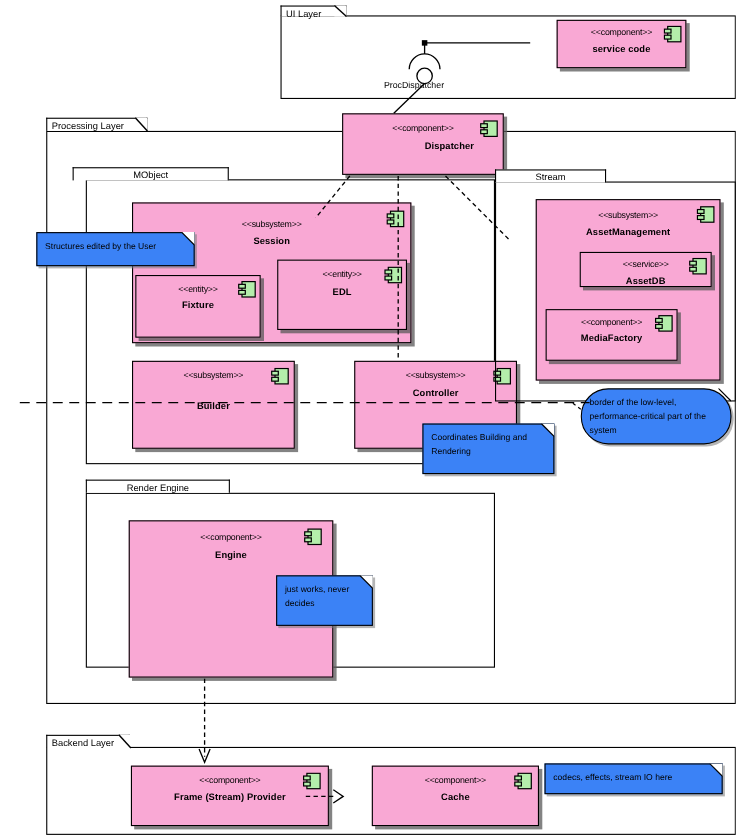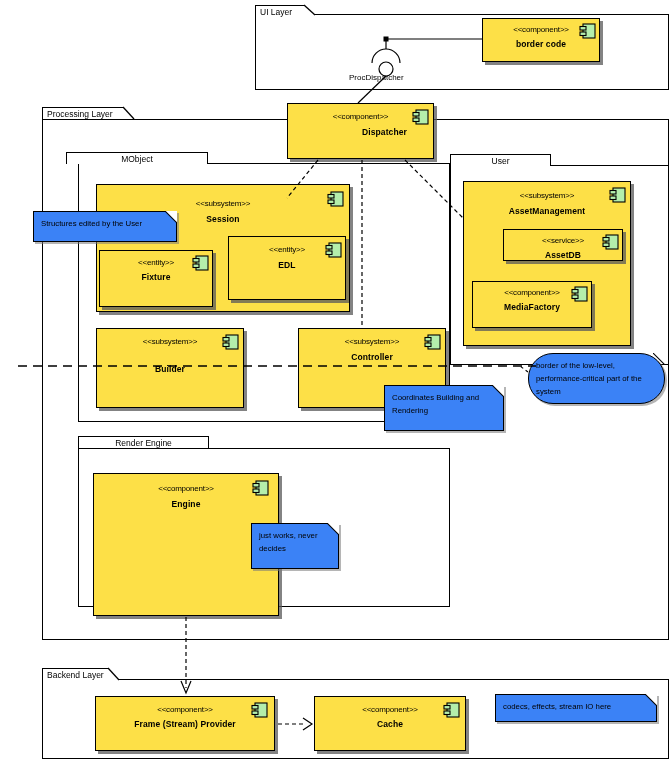--- a/index.html
+++ b/index.html
@@ -37,24 +37,25 @@
     color: #000;
     padding: 1px 0 0 4px;
     white-space: nowrap;
     overflow: visible;
   }
   .pkg-tab.center { text-align: center; padding-left: 0; }
 
   
   .comp {
     position: absolute;
-    background: #fde047;
+    background: #f9a8d4;
     border: 1.2px solid #000;
     box-sizing: border-box;
     box-shadow: 3px 3px 0 0 rgba(90,90,90,0.75);
+    margin-left: 24px;
   }
   .comp .stereo {
     position: absolute;
     left: 0; right: 0;
     text-align: center;
     font-size: 8px;
     line-height: 10px;
     letter-spacing: -0.2px;
     color: #000;
   }
@@ -113,21 +114,21 @@
 
 <div id="canvas">
 
   <div class="pkg" style="left:255px; top:14px; width:414px; height:76px;"></div>
   <div class="pkg-tab" style="left:255px; top:5px; width:60px; height:10px;">
     <span>UI Layer</span>
   </div>
 
   <div class="comp" style="left:482px; top:18px; width:118px; height:44px;">
     <div class="stereo" style="top:6px;">&lt;&lt;component&gt;&gt;</div>
-    <div class="cname" style="top:20px;">border code</div>
+    <div class="cname" style="top:20px;">service code</div>
     <svg class="cicon" style="left:96px; top:4px;" width="18" height="17" viewBox="0 0 18 17">
       <rect x="4" y="1" width="12" height="14" fill="#b4eeab" stroke="#000" stroke-width="1.1"></rect>
       <rect x="1" y="3.5" width="6" height="3.5" fill="#b4eeab" stroke="#000" stroke-width="1.1"></rect>
       <rect x="1" y="9" width="6" height="3.5" fill="#b4eeab" stroke="#000" stroke-width="1.1"></rect>
     </svg>
   </div>
 
   <div class="pkg" style="left:42px; top:119px; width:627px; height:521px;"></div>
   <div class="pkg-tab" style="left:42px; top:119px; width:92px; height:12px; top:119px; margin-top:-12px;">
     <span>Processing Layer</span>
@@ -195,21 +196,21 @@
     <div class="cname" style="top:23px;">Controller</div>
     <svg class="cicon" style="left:125px; top:5px;" width="18" height="17" viewBox="0 0 18 17">
       <rect x="4" y="1" width="12" height="14" fill="#b4eeab" stroke="#000" stroke-width="1.1"></rect>
       <rect x="1" y="3.5" width="6" height="3.5" fill="#b4eeab" stroke="#000" stroke-width="1.1"></rect>
       <rect x="1" y="9" width="6" height="3.5" fill="#b4eeab" stroke="#000" stroke-width="1.1"></rect>
     </svg>
   </div>
 
   <div class="pkg" style="left:450px; top:165px; width:219px; height:200px;"></div>
   <div class="pkg-tab center" style="left:450px; top:154px; width:101px; height:12px;">
-    <span>User</span>
+    <span>Stream</span>
   </div>
 
   <div class="comp" style="left:463px; top:181px; width:168px; height:165px;">
     <div class="stereo" style="top:9px;">&lt;&lt;subsystem&gt;&gt;</div>
     <div class="cname" style="top:24px;">AssetManagement</div>
     <svg class="cicon" style="left:145px; top:5px;" width="18" height="17" viewBox="0 0 18 17">
       <rect x="4" y="1" width="12" height="14" fill="#b4eeab" stroke="#000" stroke-width="1.1"></rect>
       <rect x="1" y="3.5" width="6" height="3.5" fill="#b4eeab" stroke="#000" stroke-width="1.1"></rect>
       <rect x="1" y="9" width="6" height="3.5" fill="#b4eeab" stroke="#000" stroke-width="1.1"></rect>
     </svg>

